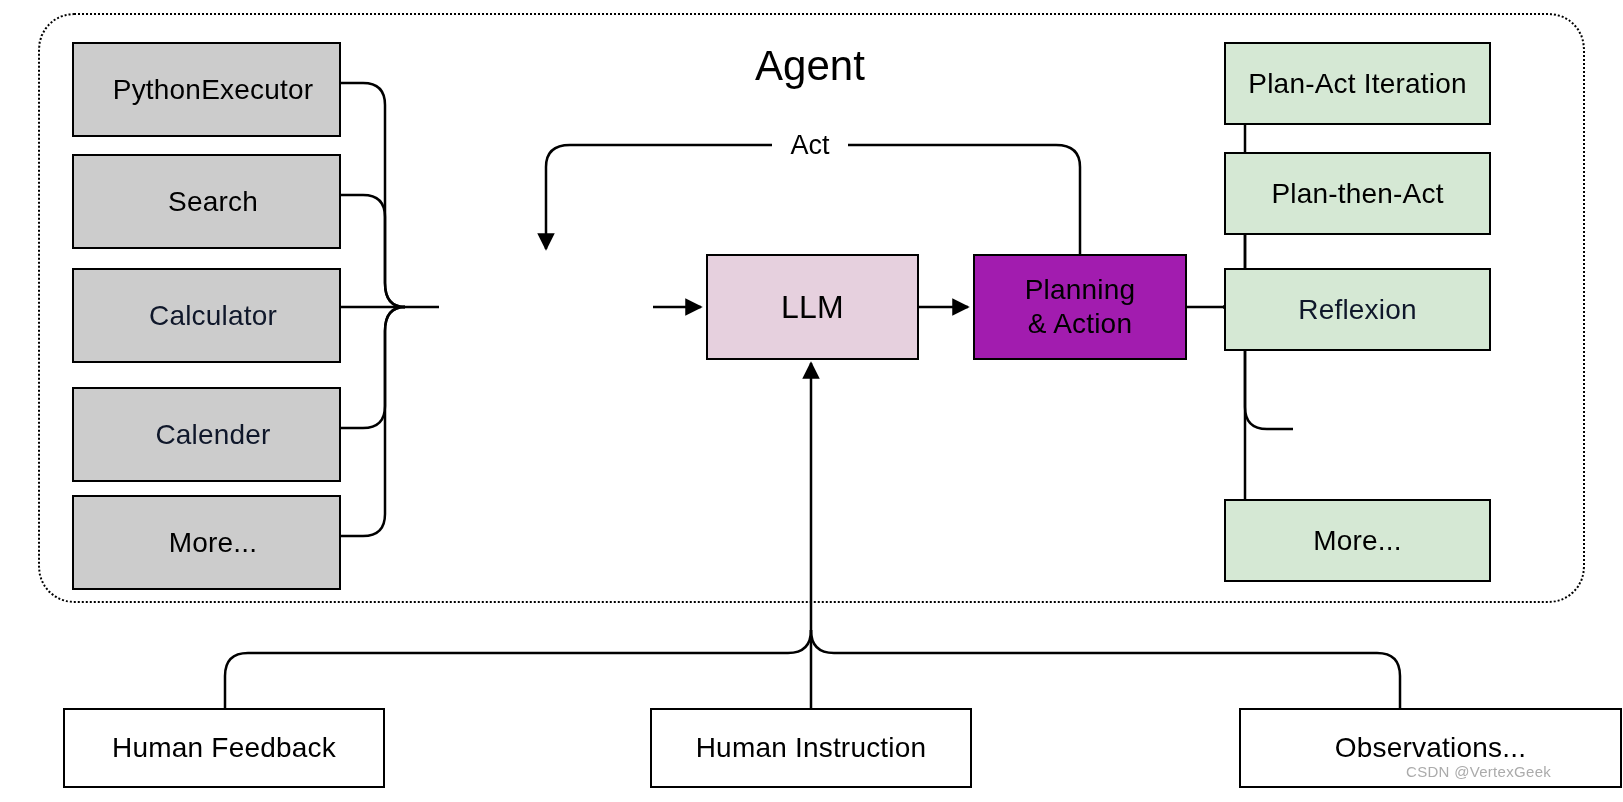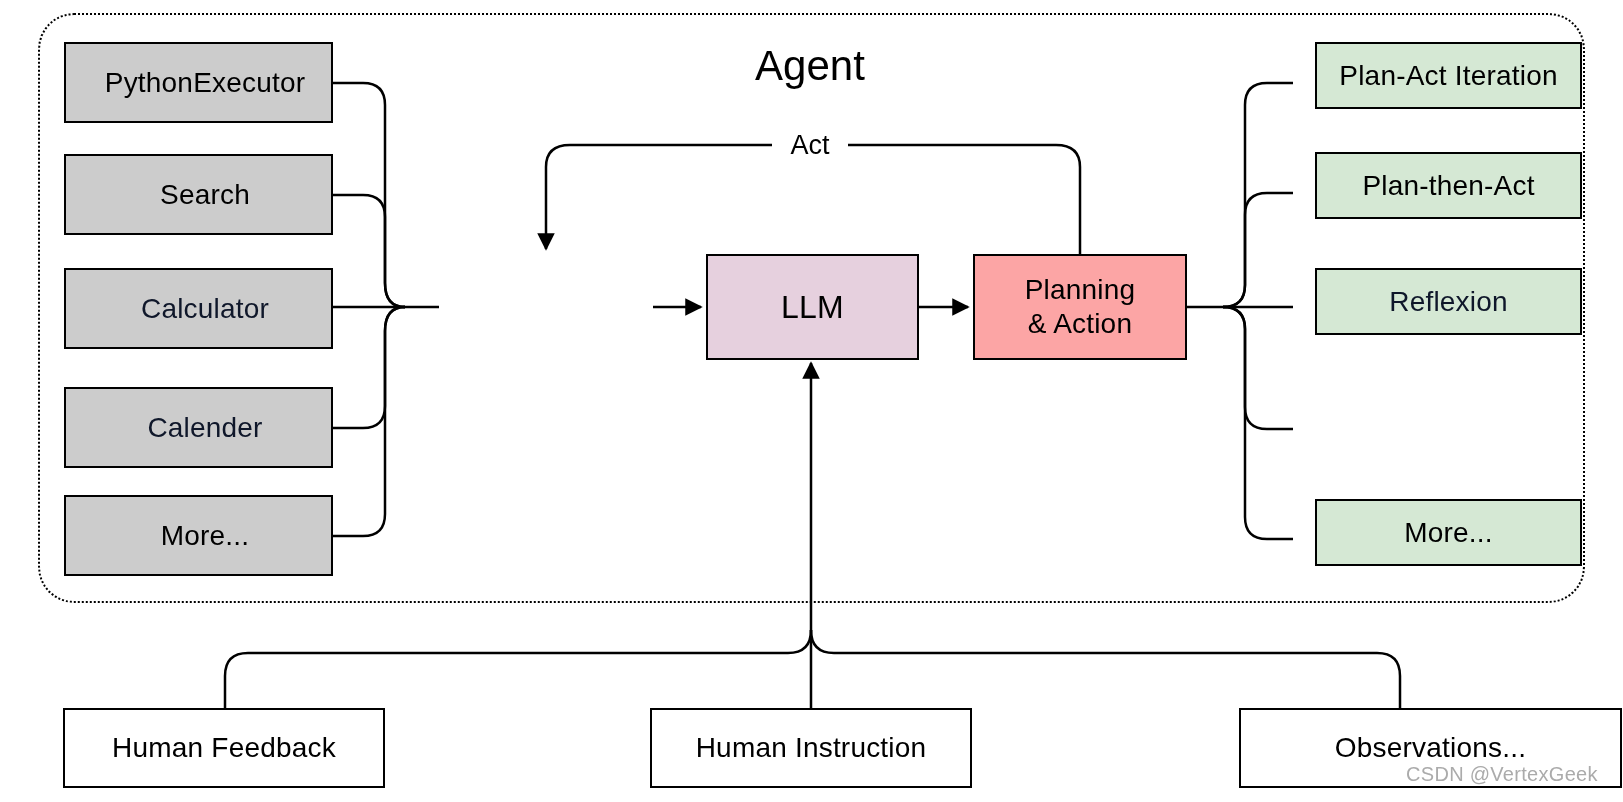--- a/index.html
+++ b/index.html
@@ -7,41 +7,41 @@
     position:relative; width:1623px; height:802px; background:#ffffff;
     font-family:"Liberation Sans", sans-serif; color:#000; overflow:hidden;
   }
   #connectors { position:absolute; left:0; top:0; width:1623px; height:802px; }
   .box {
     position:absolute; box-sizing:border-box;
     border:2.5px solid #000; background:#cccccc;
     display:flex; align-items:center; justify-content:center;
     font-size:28px; text-align:center; line-height:1.2; letter-spacing:0.2px;
   }
-  .tool    { left:64px; width:269px; height:81px; background:#cccccc;padding-left:13px; }
-  .strategy{ left:1315px; width:267px; height:67px; background:#d5e8d4; }
+  .tool    { left:72px; width:269px; height:95px; background:#cccccc;padding-left:13px; }
+  .strategy{ left:1224px; width:267px; height:83px; background:#d5e8d4; }
   .io      { top:708px; height:80px; background:#ffffff; }
   .muted   { color:#0f172a; }
   .center-box { top:254px; height:106px; }
   .wrap-narrow { display:inline-block; width:132px; }
   #agent-boundary {
     position:absolute; left:38px; top:13px; width:1547px; height:590px;
     box-sizing:border-box; border:2.5px dotted #000; border-radius:36px;
   }
   #agent-title {
     position:absolute; left:700px; top:42px; width:220px;
     font-size:42px; text-align:center;
   }
   #act-label {
     position:absolute; left:772px; top:128px; width:76px; height:34px;
     background:#ffffff; font-size:27px; text-align:center; line-height:34px;
   }
   #watermark {
     position:absolute; left:1406px; top:763px; width:150px;
-    font-size:20px; color:#ababab; letter-spacing:0.3px; white-space:nowrap;
+    font-size:15px; color:#ababab; letter-spacing:0.3px; white-space:nowrap;
   }
 </style>
 </head>
 <body>
 
 <div id="canvas">
 
   <svg id="connectors" viewBox="0 0 1623 802" xmlns="http://www.w3.org/2000/svg">
     <defs>
       <marker id="arrow" viewBox="0 0 10 10" refX="9" refY="5" markerWidth="7" markerHeight="7" orient="auto-start-reverse">
@@ -91,21 +91,21 @@
   <div class="box tool muted" style="top:387px;">
       <span>Calender</span>
     </div>
   <div class="box tool" style="top:495px;">
       <span>More...</span>
     </div>
 
   <div class="box center-box" style="left:706px; width:213px; background:#e6d0de; font-size:32px;">
     <span>LLM</span>
   </div>
-  <div class="box center-box" style="left:973px; width:214px; background:#fca5a5;align-items:center;">
+  <div class="box center-box" style="left:973px; width:214px; background:#a21caf;align-items:center;">
     <span class="wrap-narrow">Planning &amp; Action</span>
   </div>
 
   <div class="box strategy" style="top:42px;">
       <span>Plan-Act Iteration</span>
     </div>
   <div class="box strategy" style="top:152px;">
       <span>Plan-then-Act</span>
     </div>
   <div class="box strategy muted" style="top:268px;">

